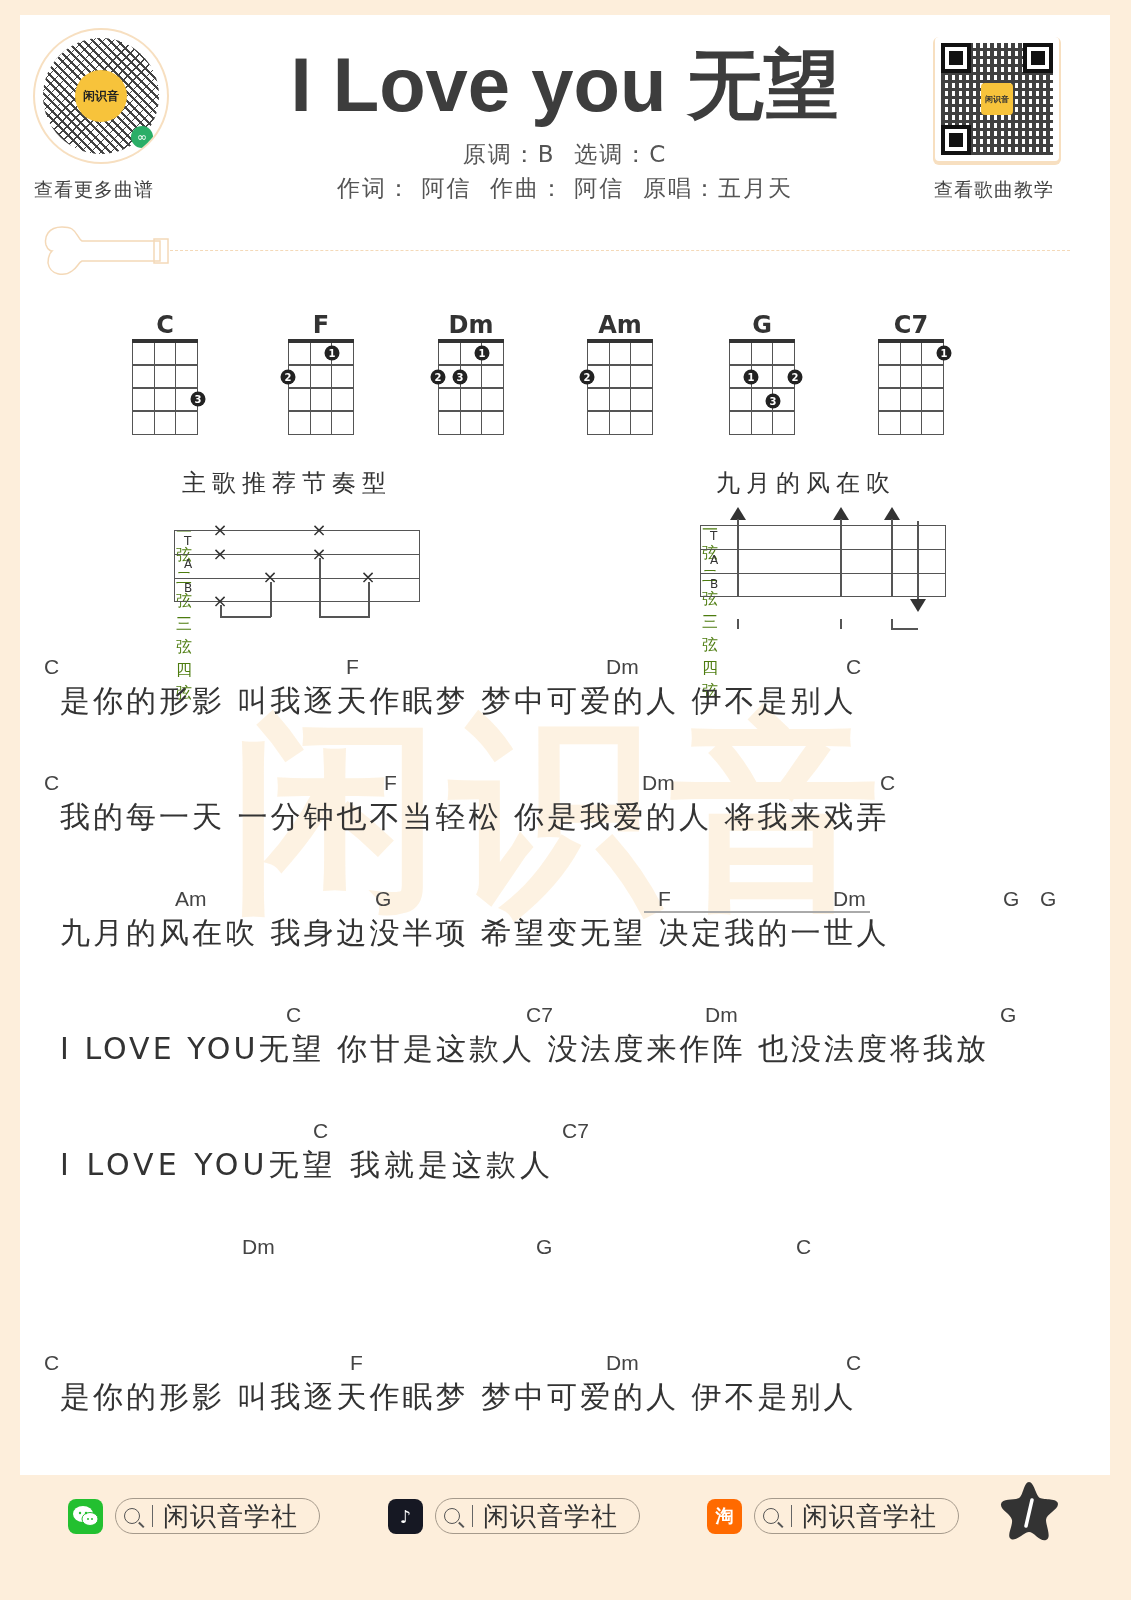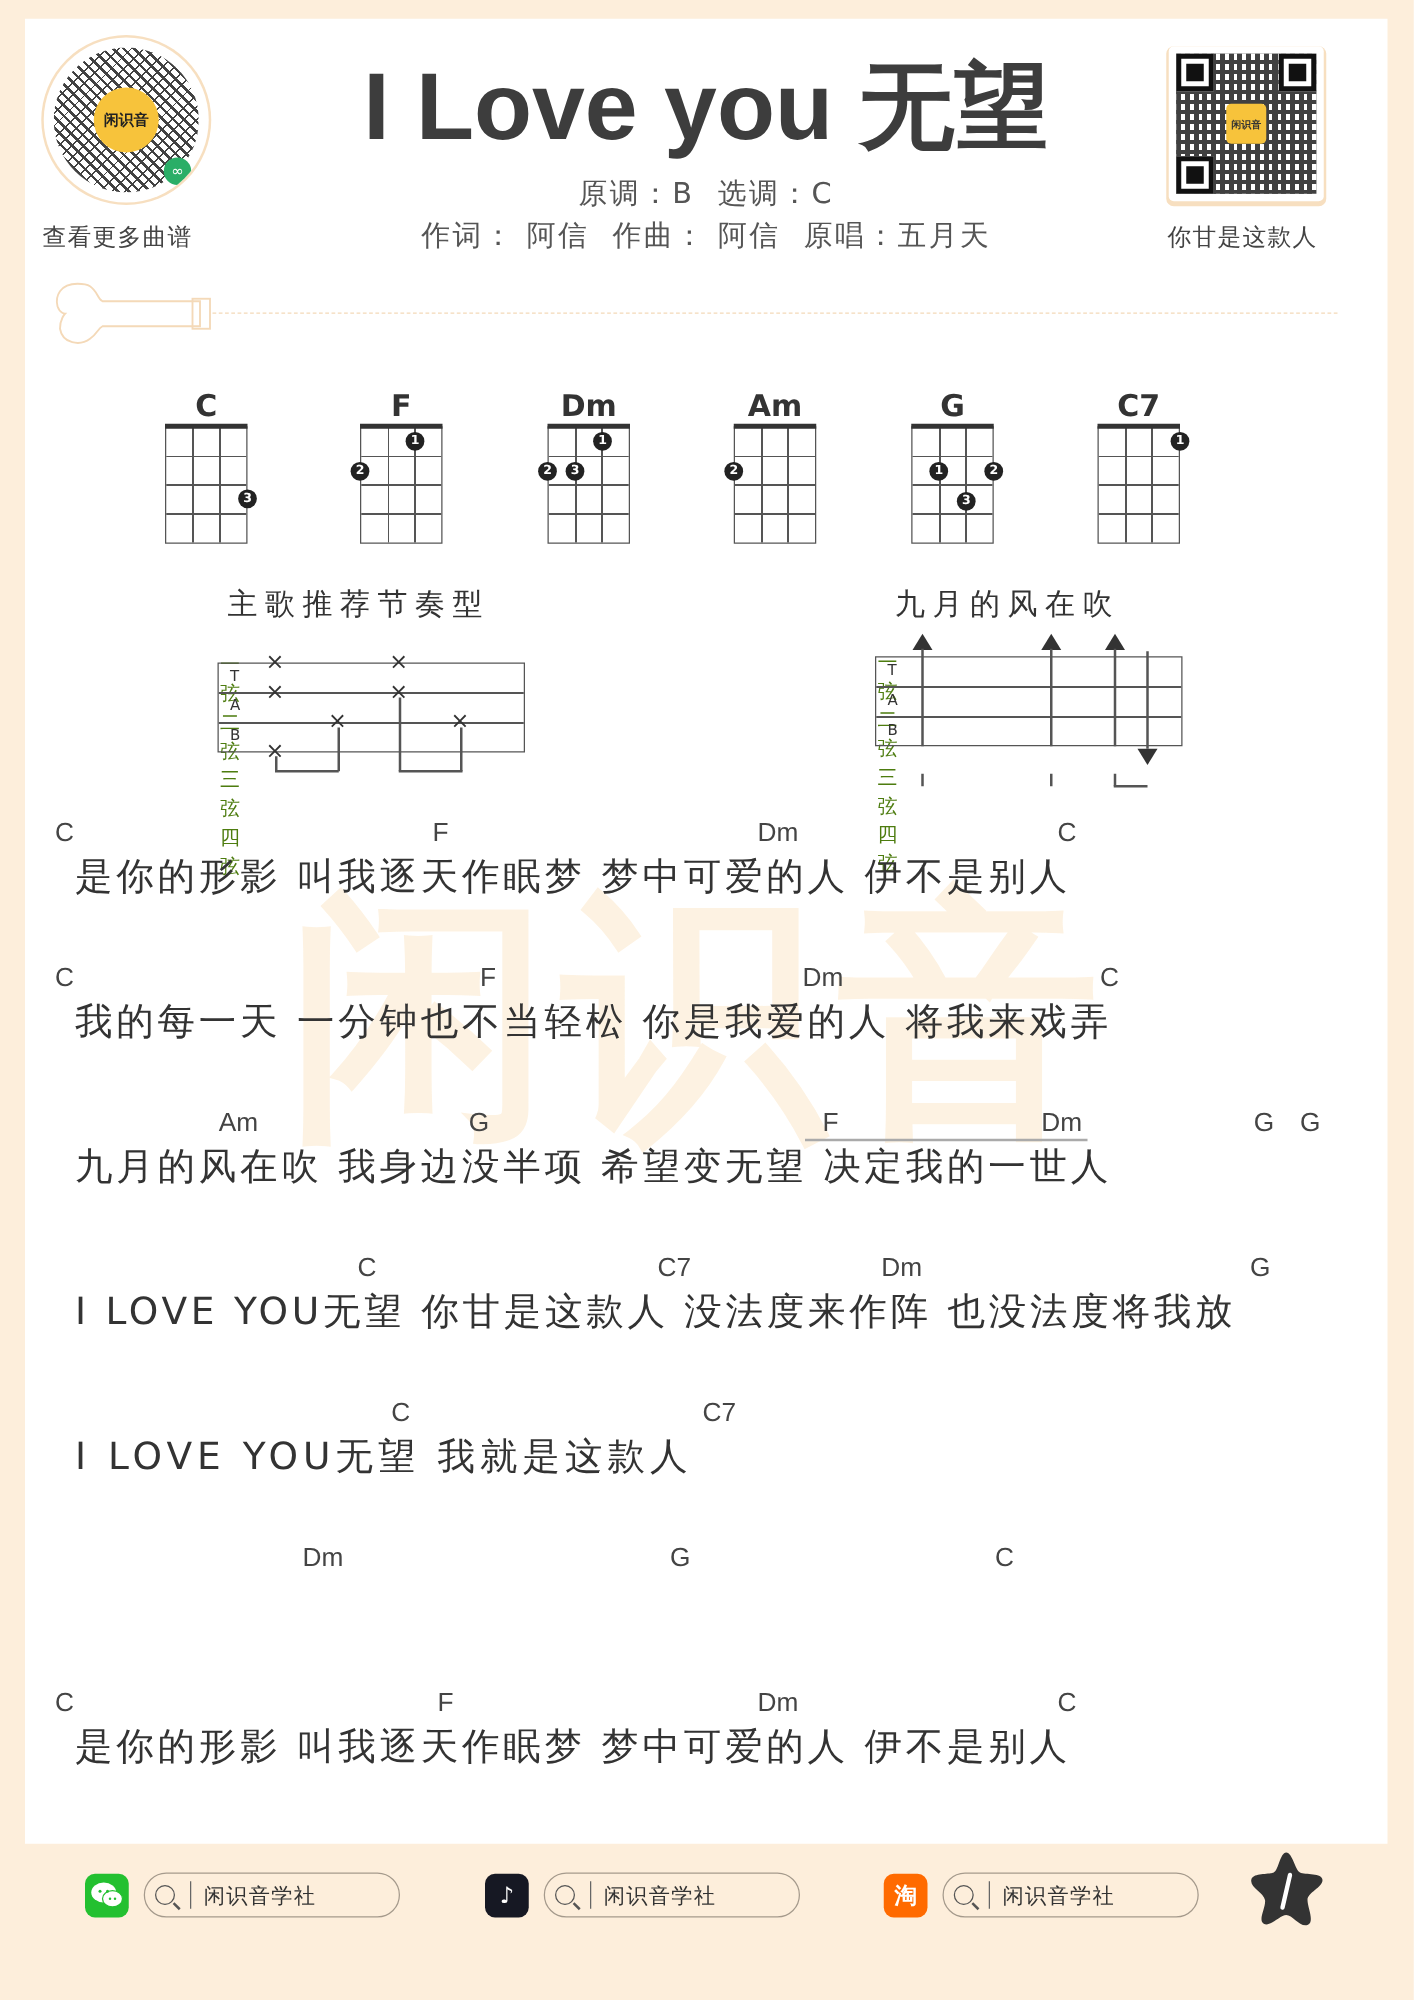--- a/index.html
+++ b/index.html
@@ -119,21 +119,21 @@
   
   .social { position: absolute; top: 1497px; height: 38px; display: flex; align-items: center; }
   .app-icon { width: 35px; height: 35px; border-radius: 8px; display: flex; align-items: center; justify-content: center; color: #fff; font-weight: bold; font-size: 18px; }
   .search-pill {
     margin-left: 12px; width: 205px; height: 36px; border: 1.5px solid #a59a8c;
     border-radius: 18px; display: flex; align-items: center; box-sizing: border-box;
   }
   .search-pill .mag { margin-left: 8px; width: 14px; height: 14px; border: 1.5px solid #555; border-radius: 50%; position: relative; }
   .search-pill .mag::after { content: ""; position: absolute; width: 7px; height: 1.5px; background: #555; right: -6px; bottom: -2px; transform: rotate(45deg); }
   .search-pill .sep { width: 1px; height: 22px; background: #666; margin-left: 12px; }
-  .search-pill .txt { margin-left: 10px; font-size: 17px; color: #333; letter-spacing: 1px; }
+  .search-pill .txt { margin-left: 10px; font-size: 26px; color: #333; letter-spacing: 1px; }
   .star-logo { position: absolute; left: 996px; top: 1478px; width: 66px; height: 66px; }
 </style>
 </head>
 <body>
 
 <div class="sheet">
 
   <div class="abs watermark">闲识音</div>
 
   <div class="abs qr-left">
@@ -156,21 +156,21 @@
     &nbsp;<span>原唱：</span><span>五月天</span>
   </div>
 
   <div class="abs qr-right">
     <div class="grid"></div>
     <div class="corner" style="left:6px; top:6px;"></div>
     <div class="corner" style="right:6px; top:6px;"></div>
     <div class="corner" style="left:6px; bottom:6px;"></div>
     <div class="logo">闲识音</div>
   </div>
-  <div class="abs qr-caption" style="left:914px; top:162px;">你甘是这款人</div>
+  <div class="abs qr-caption" style="left:914px; top:162px;">查看歌曲教学</div>
 
   <svg class="abs" style="left:22px; top:208px;" width="130" height="56">
     <path d="M20 4 C6 4 2 14 4 22 C6 28 10 28 10 28 C10 28 6 32 6 40 C8 52 22 54 30 48 C36 44 36 40 40 38 L118 38 L118 18 L40 18 C36 16 36 10 30 6 C27 4 24 4 20 4 Z" fill="none" stroke="#f4d9b8" stroke-width="1.5"></path>
     <rect x="112" y="16" width="14" height="24" fill="none" stroke="#f4d9b8" stroke-width="1.5"></rect>
   </svg>
   <div class="abs divider"></div>
 
   <div class="abs chord" style="left:110px; top:296px;">
     <div class="chord-name">C</div>
     <div class="fretboard">

